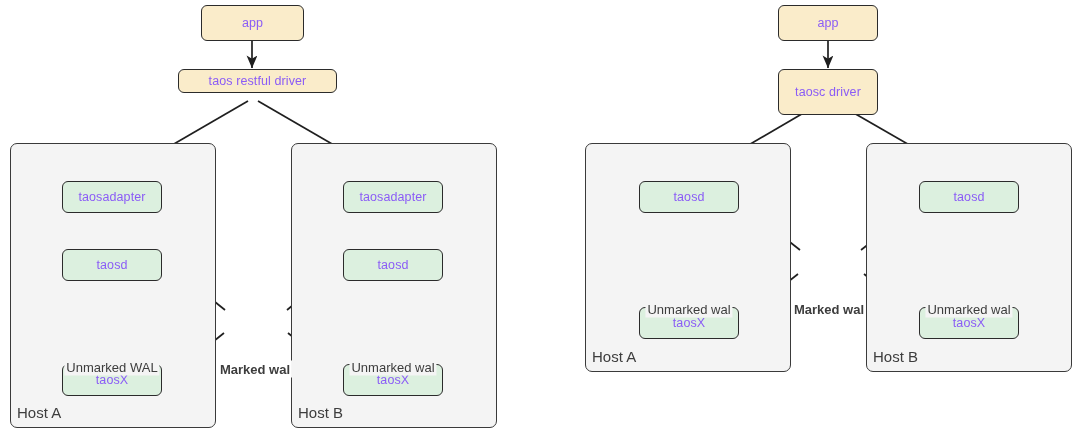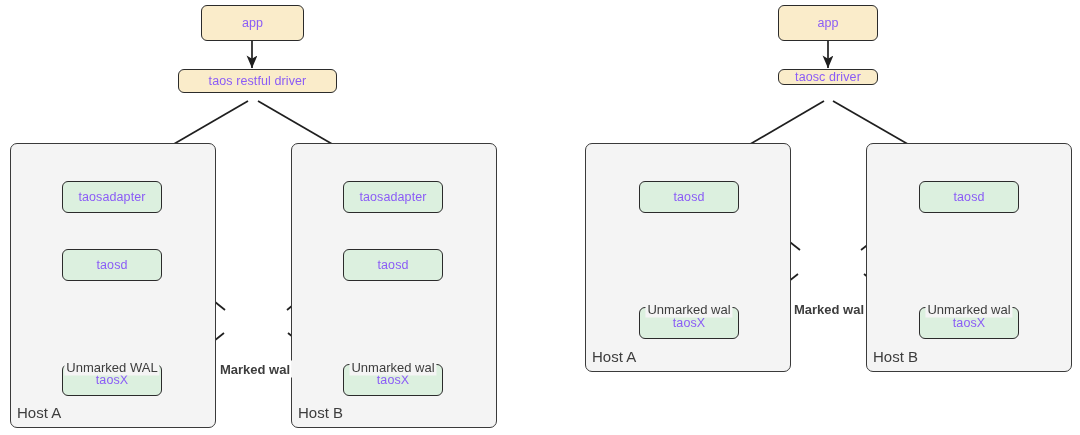--- a/index.html
+++ b/index.html
@@ -174,21 +174,21 @@
   <div class="host-label" style="left:17px; top:404px;">Host A</div>
   <div class="host-label" style="left:298px; top:404px;">Host B</div>
 
   <div class="host" style="left:585px; top:143px; width:206px; height:229px;"></div>
   <div class="host" style="left:866px; top:143px; width:206px; height:229px;"></div>
 
   <div class="node app" style="left:778px; top:5px; width:100px; height:36px;">
     <span>app</span>
   </div>
 
-  <div class="node app" style="left:778px; top:69px; width:100px; height:16px;">
+  <div class="node app" style="left:778px; top:69px; width:100px; height:46px;">
     <span>taosc driver</span>
   </div>
 
   <div class="node svc" style="left:639px; top:181px; width:100px; height:32px;">
     <span>taosd</span>
   </div>
   <div class="node svc" style="left:639px; top:307px; width:100px; height:32px;">
     <span>taosX</span>
   </div>
 

